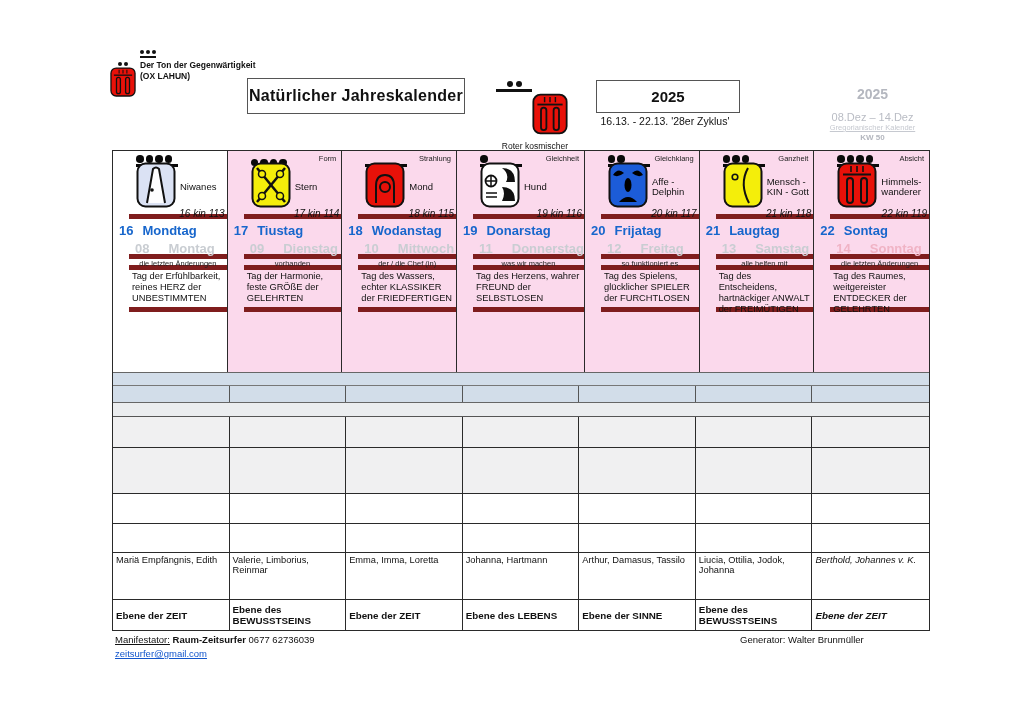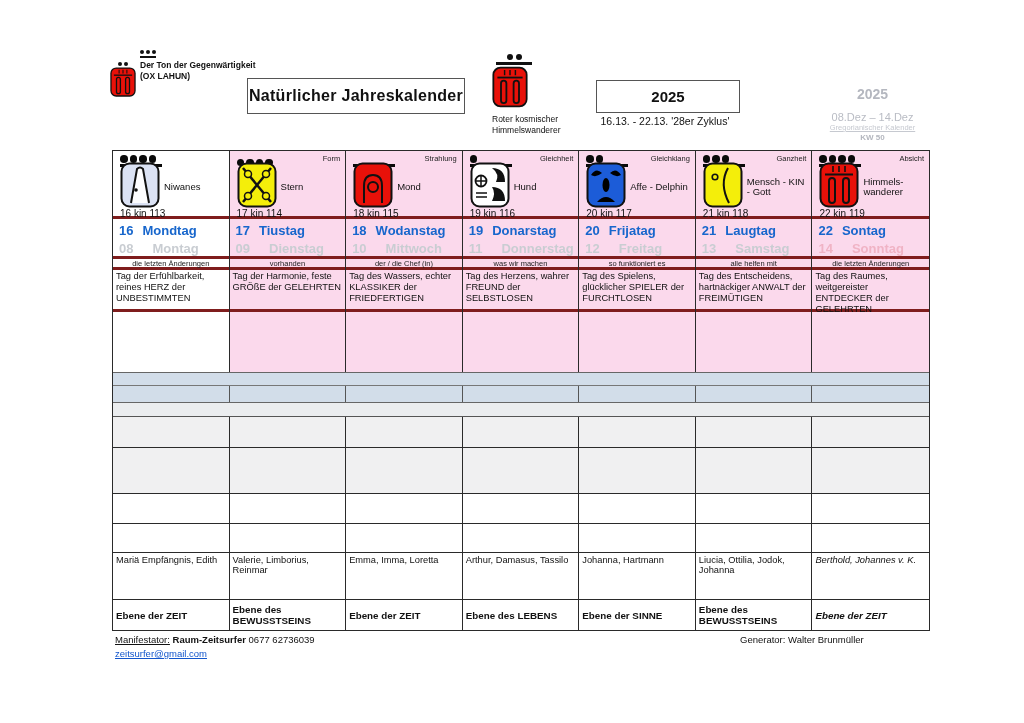--- a/index.html
+++ b/index.html
@@ -8,52 +8,52 @@
 
   
   #logo-cluster{left:108px;top:60px;width:150px;}
   .mini-dots{display:flex;gap:2px;}
   .mini-dots .d{width:4px;height:4px;border-radius:50%;background:#111;}
   .mini-bar{width:16px;height:2.5px;background:#111;margin-top:1.5px;}
   #logo-glyph-wrap{position:absolute;left:2px;top:2px;width:26px;text-align:center;}
   #logo-text{position:absolute;left:32px;top:0;width:118px;font-size:8.5px;font-weight:bold;line-height:1.25;}
   #logo-tone13{position:absolute;left:32px;top:-10px;}
   #title-box{left:247px;top:78px;width:216px;height:34px;border:1.5px solid #555;display:flex;align-items:center;justify-content:center;font-size:16px;font-weight:bold;letter-spacing:.3px;}
-  #center-glyph{left:492px;top:53px;width:76px;text-align:left;}
+  #center-glyph{left:492px;top:80px;width:76px;text-align:right;}
   #center-glyph .tone{display:flex;flex-direction:column;align-items:center;}
   #center-glyph .dots{display:flex;gap:3px;margin-bottom:2px;}
   #center-glyph .dots .d{width:6px;height:6px;border-radius:50%;background:#111;}
   #center-glyph .bar{width:36px;height:3px;background:#111;margin-bottom:1px;}
   #center-caption{font-size:8.5px;line-height:1.3;margin-top:2px;}
   #year-box{left:596px;top:80px;width:142px;height:31px;border:1.5px solid #555;display:flex;align-items:center;justify-content:center;font-size:15px;font-weight:bold;}
   #cycle-line{left:584px;top:115px;width:162px;text-align:center;font-size:10.5px;}
   #right-head{left:800px;top:86px;width:145px;text-align:center;color:#b9bcc4;}
   #right-year{font-size:14px;font-weight:bold;color:#b4b7bf;}
   #right-range{font-size:11px;margin-top:9px;}
   #right-cal{font-size:7.5px;margin-top:0;color:#c6c9d0;text-decoration:underline;}
   #right-week{font-size:8px;font-weight:bold;margin-top:1px;color:#b4b7bf;}
 
   
   #cal-table{left:112px;top:150px;width:818px;border:1px solid #2a2a2a;box-sizing:border-box;}
   .grid7{display:grid;grid-template-columns:repeat(7,1fr);}
   .col{display:flex;flex-direction:column;border-right:1px solid #2a2a2a;box-sizing:border-box;}
   .col:last-child{border-right:none;}
   .cell{box-sizing:border-box;}
-  .bb{border-bottom:3px solid #7f1d1d;}
+  .bb{border-bottom:5px solid #7f1d1d;margin-left:16px;}
 
   .glyph-cell{height:68px;position:relative;padding:3px 2px 0 7px;}
   .quality{position:absolute;top:3px;right:5px;font-size:7.5px;color:#222;}
   .tone{height:13px;display:flex;flex-direction:column;justify-content:flex-end;width:44px;}
   .tone .dots{display:flex;gap:2px;margin-bottom:1px;}
   .tone .dots .d{width:7.5px;height:7.5px;border-radius:50%;background:#0a0a0a;}
   .tone .bar{width:42px;height:3.5px;background:#0a0a0a;}
   .seal-row{display:flex;align-items:center;gap:4px;height:40px;}
   .seal-row svg{flex:0 0 auto;}
   .seal-label{font-size:9.5px;line-height:1.05;}
-  .kin{font-size:10px;text-align:left;margin-top:1px;}
+  .kin{font-size:10px;text-align:right;margin-top:1px;font-style:italic;}
 
   .natday{height:22px;display:flex;align-items:center;gap:9px;padding-left:6px;font-size:13px;font-weight:bold;color:#1766cc;}
   .gregday{height:18px;display:flex;align-items:flex-start;gap:19px;padding-left:6px;font-size:13px;font-weight:bold;color:#c9cdd2;}
   .sublabel{height:11px;font-size:7.5px;text-align:center;line-height:10px;color:#222;}
   .tagtext{height:42px;font-size:9.3px;line-height:1.18;padding:1px 2px 0 3px;}
   .pinkempty{height:60px;}
 
   .band{box-sizing:border-box;}
   #band-blue-full{height:14px;background:#d2dde9;border-top:1px solid #666;border-bottom:1px solid #777;}
   #band-blue-row{height:17px;background:#d2dde9;border-bottom:1px solid #666;}
@@ -420,22 +420,22 @@
       <div class="lcell h29"></div>
       <div class="lcell h29"></div>
       <div class="lcell h29"></div>
       <div class="lcell h29"></div>
       <div class="lcell h29"></div>
     </div>
   <div class="lrow names-row" id="row-names">
       <div class="lcell">Mariä Empfängnis, Edith</div>
       <div class="lcell">Valerie, Limborius, Reinmar</div>
       <div class="lcell">Emma, Imma, Loretta</div>
+      <div class="lcell">Johanna, Hartmann</div>
       <div class="lcell">Arthur, Damasus, Tassilo</div>
-      <div class="lcell">Johanna, Hartmann</div>
       <div class="lcell">Liucia, Ottilia, Jodok, Johanna</div>
       <div class="lcell">Berthold, Johannes v. K.</div>
     </div>
   <div class="lrow ebene-row" id="row-ebene">
       <div class="lcell">Ebene der ZEIT</div>
       <div class="lcell">Ebene des BEWUSSTSEINS</div>
       <div class="lcell">Ebene der ZEIT</div>
       <div class="lcell">Ebene des LEBENS</div>
       <div class="lcell">Ebene der SINNE</div>
       <div class="lcell">Ebene des BEWUSSTSEINS</div>

